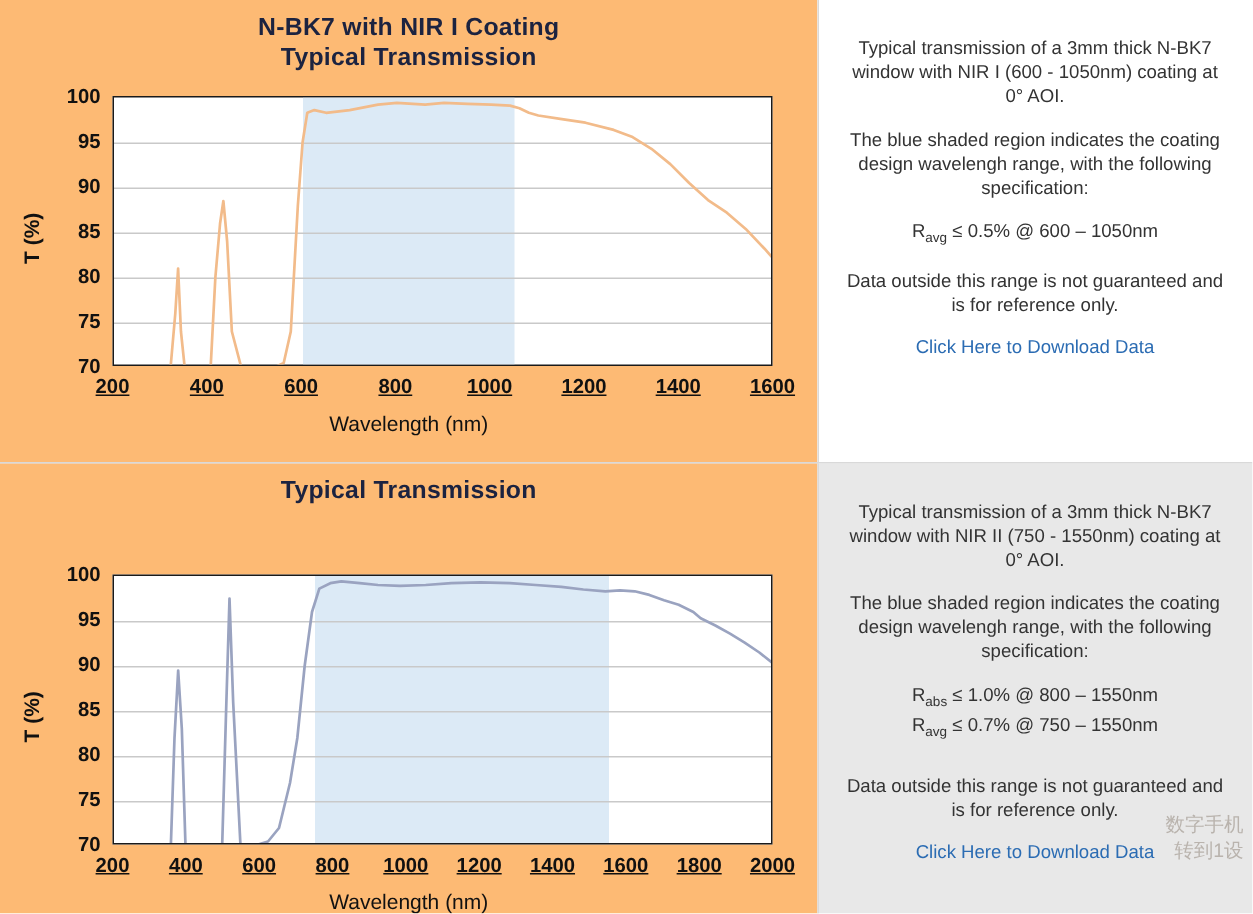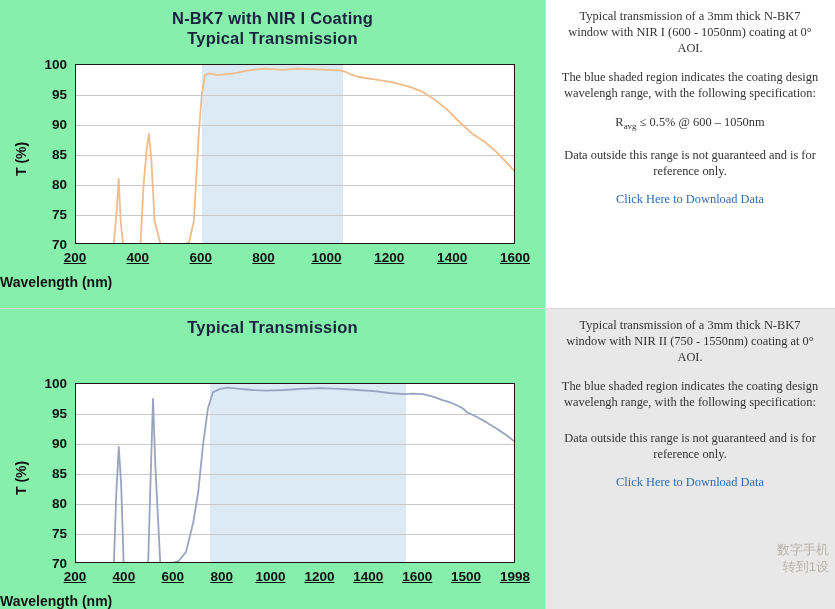--- a/index.html
+++ b/index.html
@@ -10,22 +10,22 @@
     color:#222;
     overflow:hidden;
   }
   .page{position:relative;width:835px;height:609px;}
 
   
   .row{position:absolute;left:0;width:835px;display:flex;}
   .row1{top:0;height:309px;}
   .row2{top:309px;height:300px;}
 
-  .chart-cell{width:545px;height:100%;position:relative;background:#86efac;box-sizing:border-box;}
-  .text-cell{width:290px;height:100%;position:relative;box-sizing:border-box;padding:8px 16px 0 16px;font-family:Liberation Serif, serif;}
+  .chart-cell{width:545px;height:100%;position:relative;background:#fdba74;box-sizing:border-box;}
+  .text-cell{width:290px;height:100%;position:relative;box-sizing:border-box;padding:24px 16px 0 16px;}
   .text-cell.light{background:#ffffff;}
   .text-cell.grey{background:#e8e8e8;}
 
   .hline{position:absolute;left:0;width:835px;height:1px;background:#d9d9d9;}
   .vline{position:absolute;top:0;width:1px;background:#d9d9d9;}
 
   
   .chart-title{
     text-align:center;
     font-size:16.5px;
@@ -73,22 +73,22 @@
   .ylabel{
     position:absolute;
     font-size:14px;font-weight:bold;color:#111;
     transform:rotate(-90deg);
     transform-origin:left top;
     white-space:nowrap;
   }
   .xlabel{
     position:absolute;
     width:100%;
-    text-align:left;
-    font-size:14px;font-weight:bold;color:#111;
+    text-align:center;
+    font-size:14px;font-weight:normal;color:#111;
   }
 
   
   .para{
     font-size:12.4px;
     line-height:16px;
     text-align:center;
     color:#333;
     margin:0 0 13px 0;
   }
@@ -198,30 +198,32 @@
           <div class="ytick" style="left: 33px; top: 52px;">95</div>
           <div class="ytick" style="left: 33px; top: 22px;">100</div>
           <div class="xtick" style="left: 75px; top: 208px;">200</div>
           <div class="xtick" style="left: 123.889px; top: 208px;">400</div>
           <div class="xtick" style="left: 172.778px; top: 208px;">600</div>
           <div class="xtick" style="left: 221.667px; top: 208px;">800</div>
           <div class="xtick" style="left: 270.556px; top: 208px;">1000</div>
           <div class="xtick" style="left: 319.444px; top: 208px;">1200</div>
           <div class="xtick" style="left: 368.333px; top: 208px;">1400</div>
           <div class="xtick" style="left: 417.222px; top: 208px;">1600</div>
-          <div class="xtick" style="left: 466.111px; top: 208px;">1500</div>
-          <div class="xtick" style="left: 515px; top: 208px;">1998</div>
+          <div class="xtick" style="left: 466.111px; top: 208px;">1800</div>
+          <div class="xtick" style="left: 515px; top: 208px;">2000</div>
           <div class="ylabel" style="left: 13px; top: 134px;">T (%)</div>
           <div class="xlabel" style="left: 0px; top: 232px;">Wavelength (nm)</div>
         </div>
     </div>
 
     <div class="text-cell grey">
       <p class="para">Typical transmission of a 3mm thick N-BK7 window with NIR II (750 - 1550nm) coating at 0° AOI.</p>
       <p class="para">The blue shaded region indicates the coating design wavelengh range, with the following specification:</p>
+      <p class="spec">R<sub>abs</sub> ≤ 1.0% @ 800 – 1550nm</p>
+      <p class="spec">R<sub>avg</sub> ≤ 0.7% @ 750 – 1550nm</p>
       <p class="para" style="margin-top:20px;">Data outside this range is not guaranteed and is for reference only.</p>
       <a class="dl-link">Click Here to Download Data</a>
     </div>
   </div>
 
   <div class="hline" style="top:308px;"></div>
   <div class="vline" style="left:545px;height:309px;"></div>
   <div class="vline" style="left:545px;top:309px;height:300px;"></div>
 
   <div class="watermark">

